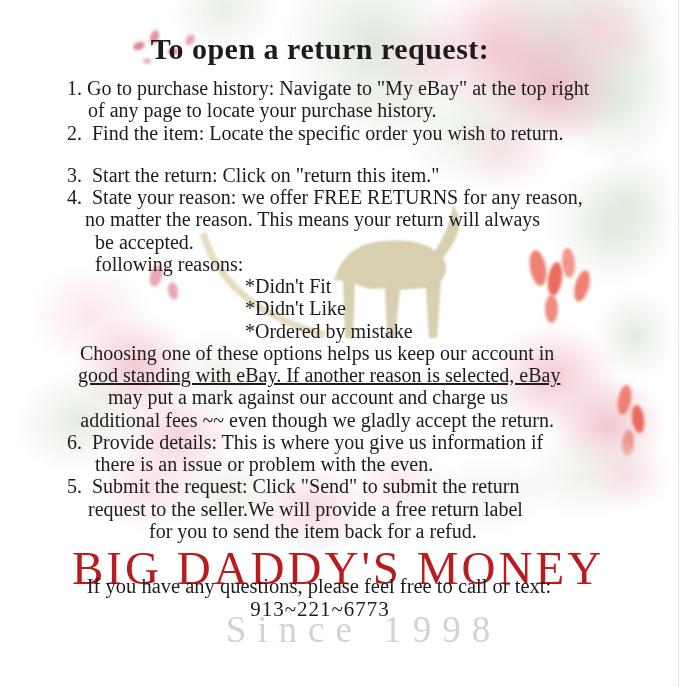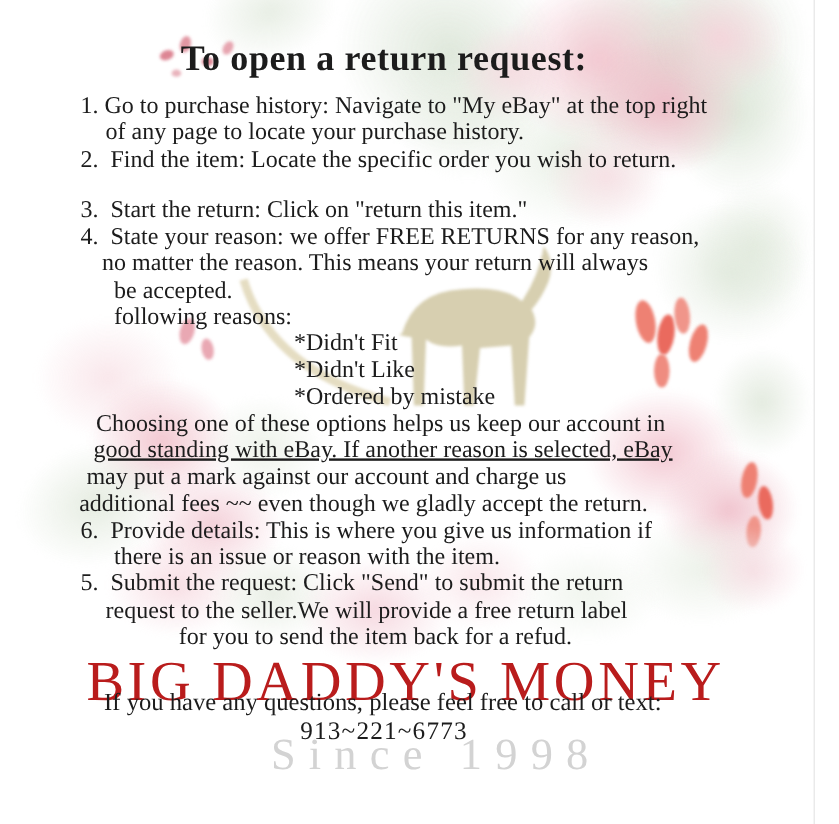--- a/index.html
+++ b/index.html
@@ -113,24 +113,24 @@
       <div class="line" style="padding-left: 67px; margin-top: 20px;">3.  Start the return: Click on "return this item."</div>
       <div class="line" style="padding-left: 67px;">4.  State your reason: we offer FREE RETURNS for any reason,</div>
       <div class="line" style="padding-left: 85px;">no matter the reason. This means your return will always</div>
       <div class="line" style="padding-left: 95px;">be accepted.</div>
       <div class="line" style="padding-left: 95px;">following reasons:</div>
       <div class="line" style="padding-left: 245px;">*Didn't Fit</div>
       <div class="line" style="padding-left: 245px;">*Didn't Like</div>
       <div class="line" style="padding-left: 245px;">*Ordered by mistake</div>
       <div class="line" style="padding-left: 80px;">Choosing one of these options helps us keep our account in</div>
       <div class="line" style="padding-left: 78px; text-decoration: underline;">good standing with eBay. If another reason is selected, eBay</div>
-      <div class="line" style="padding-left: 72px;">may put a mark against our account and charge us</div>
-      <div class="line" style="padding-left: 66px;">additional fees ~~ even though we gladly accept the return.</div>
+      <div class="line" style="padding-left: 108px;">may put a mark against our account and charge us</div>
+      <div class="line" style="padding-left: 66px; text-align: right;">additional fees ~~ even though we gladly accept the return.</div>
       <div class="line" style="padding-left: 67px;">6.  Provide details: This is where you give us information if</div>
-      <div class="line" style="padding-left: 95px;">there is an issue or reason with the item.</div>
+      <div class="line" style="padding-left: 95px;">there is an issue or problem with the even.</div>
       <div class="line" style="padding-left: 67px;">5.  Submit the request: Click "Send" to submit the return</div>
       <div class="line" style="padding-left: 88px;">request to the seller.We will provide a free return label</div>
       <div class="line" style="padding-left: 101px; margin-left: 48px;">for you to send the item back for a refud.</div>
     </div>
 
   <div class="contact-line">If you have any questions, please feel free to call or text:</div>
   <div class="phone">913~221~6773</div>
 
 </div>
 

